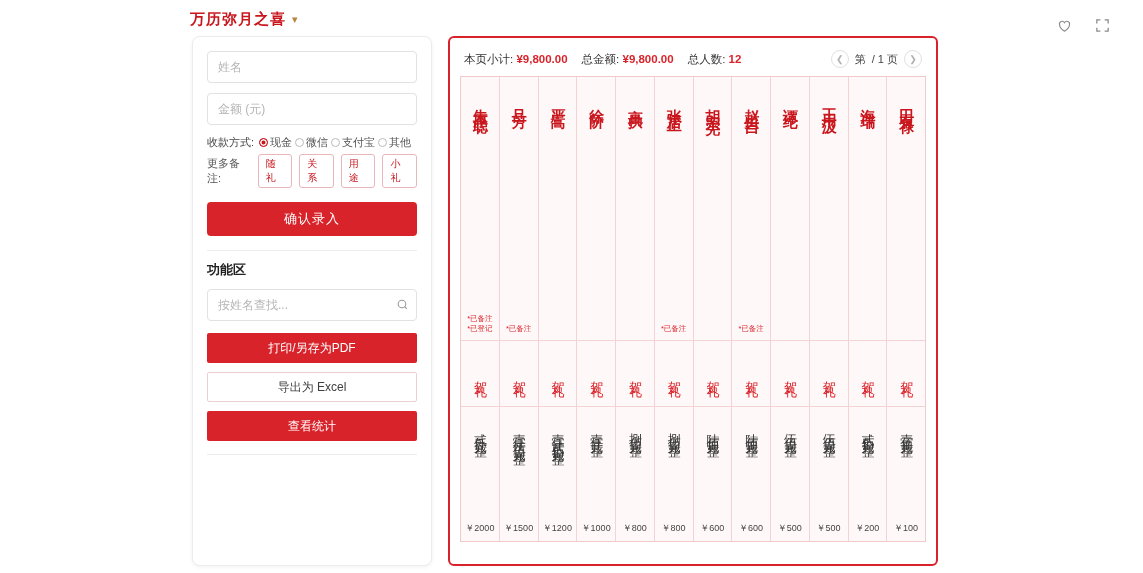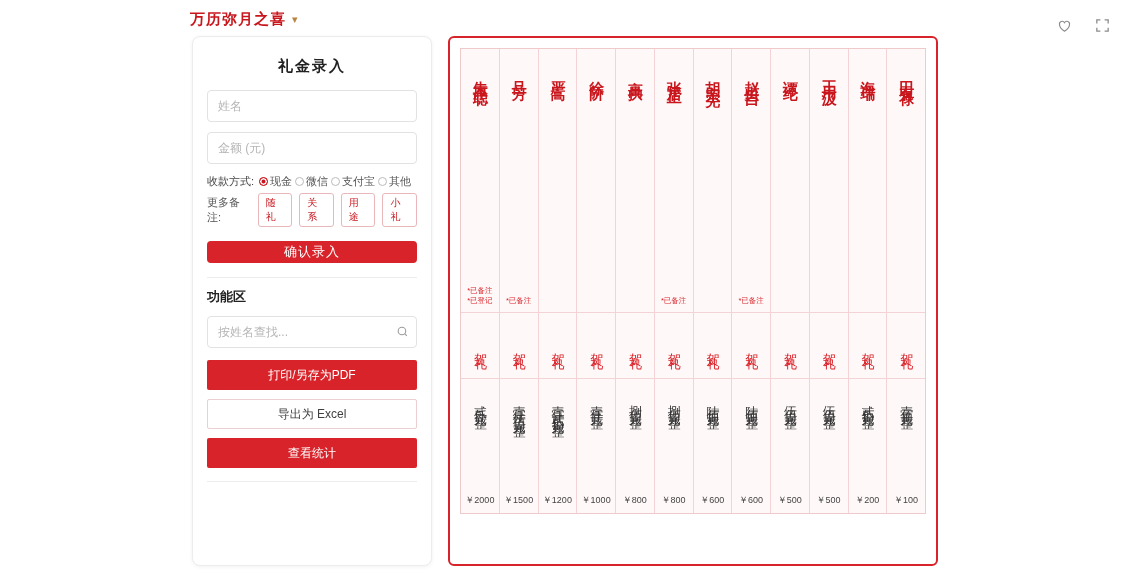--- a/index.html
+++ b/index.html
@@ -84,21 +84,21 @@
   .note-area::placeholder { color: #b9b9b9; }
   .tags-row {
     display: flex; align-items: center; gap: 7px; margin-bottom: 14px;
   }
   .tags-label { font-size: 11px; color: #555; }
   .tag {
     border: 1px solid #e9b7b9; color: #c9161d; background: #fff;
     border-radius: 3px; font-size: 10px; padding: 2px 7px; cursor: pointer;
   }
   .btn-primary {
-    width: 100%; height: 22px; background: #d9232a; color: #fff;
+    width: 100%; height: 34px; background: #d9232a; color: #fff;
     border: none; border-radius: 4px; font-size: 13px; cursor: pointer;
     font-family: "Liberation Sans", sans-serif; letter-spacing: 1px;
   }
   .divider { height: 1px; background: #ededed; margin: 14px 0 10px 0; }
   .section-title {
     font-size: 13px; font-weight: bold; color: #222; margin-bottom: 10px;
   }
   .search-wrap { position: relative; margin-bottom: 12px; }
   .search-wrap .field { margin-bottom: 0; padding-right: 12px; }
   .search-ic {
@@ -221,21 +221,20 @@
       </div>
       <div class="ic-btn">
         <svg width="17" height="17" viewBox="0 0 24 24" fill="none" stroke="#8a8a8a" stroke-width="1.8">
           <path d="M4 9V4h5M20 9V4h-5M4 15v5h5M20 15v5h-5"></path>
         </svg>
       </div>
     </div>
   </div>
 
   <div class="left-panel">
-    <div class="panel-title">礼金录入</div>
 
     <input class="field" placeholder="姓名" style="">
     <input class="field" placeholder="金额 (元)" style="">
 
     <div class="radio-row">
       <span class="radio-label">收款方式:</span>
       <label class="radio-opt">
         <span class="radio-dot checked"></span>
         <span>现金</span>
       </label>
@@ -281,20 +280,40 @@
     <button class="btn-block btn-outline">导出为 Excel</button>
     <button class="btn-block">查看统计</button>
 
     <div class="toggle-row">
       
       
     </div>
   </div>
 
   <div class="right-panel">
+    <div class="summary-bar">
+      <span class="sum-item">
+        <span>本页小计:</span>
+        <span class="sum-val">¥9,800.00</span>
+      </span>
+      <span class="sum-item">
+        <span>总金额:</span>
+        <span class="sum-val">¥9,800.00</span>
+      </span>
+      <span class="sum-item">
+        <span>总人数:</span>
+        <span class="sum-val">12</span>
+      </span>
+      <span class="pager">
+        <span class="pg-btn">❮</span>
+        <span>第</span>
+        <span>/ 1 页</span>
+        <span class="pg-btn">❯</span>
+      </span>
+    </div>
 
     <div class="ledger">
 
       <div class="lcol">
         <div class="cell-name">
           <span class="vname">朱厚聪</span>
           <div class="flags">*已备注<br>*已登记</div>
         </div>
         <div class="cell-gift">
           <span class="vgift">贺礼</span>

